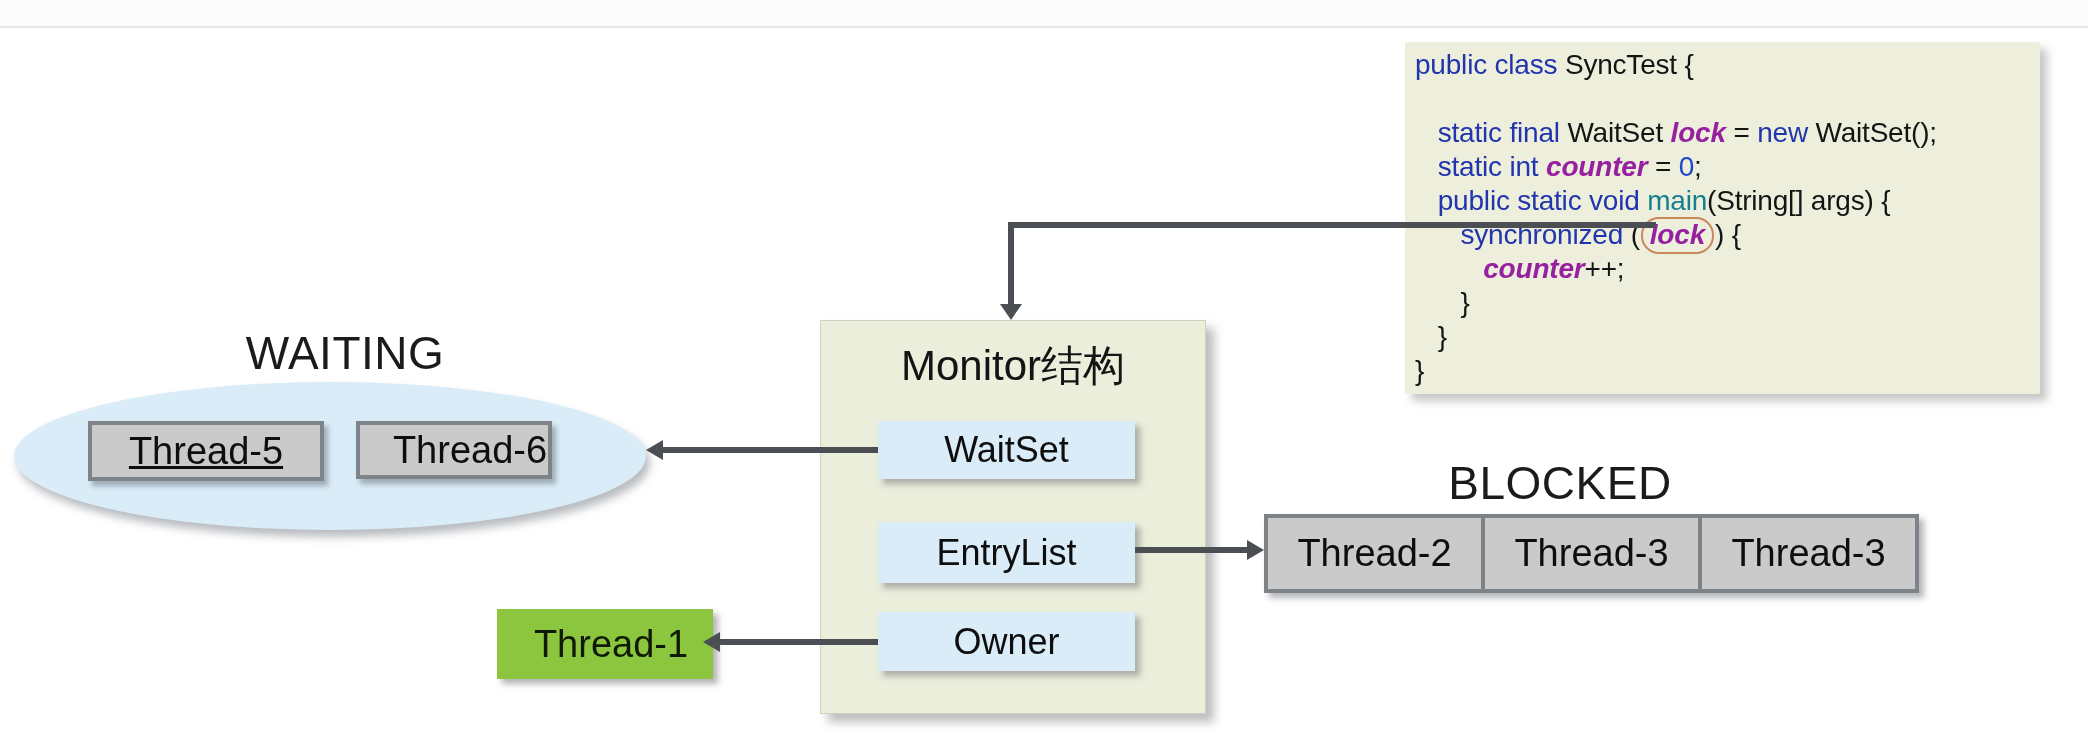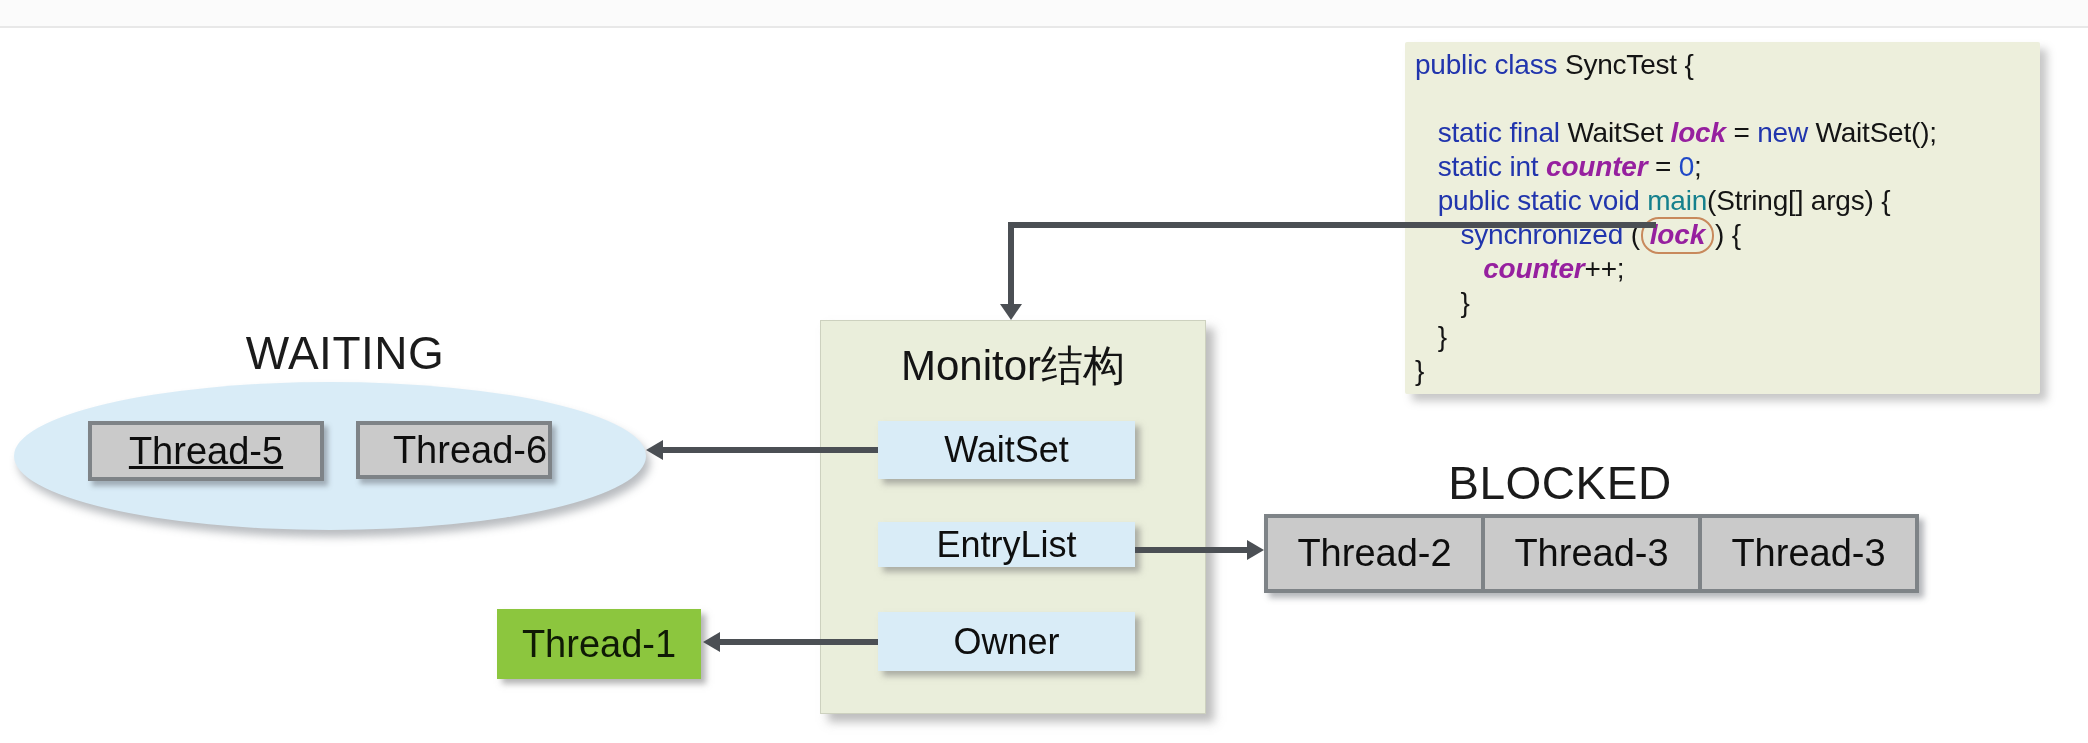--- a/index.html
+++ b/index.html
@@ -77,20 +77,21 @@
   .blocked-row{left:1264px;top:514px;display:flex;z-index:3;box-shadow:5px 5px 6px rgba(90,95,105,.45);}
   .blocked-row .gray-box{position:relative;width:221px;height:79px;box-shadow:none;}
   .blocked-row .gray-box + .gray-box{margin-left:-4px;}
 
   
   .owner-box{
     left:497px;top:609px;width:204px;height:70px;
     background:var(--c-green);display:flex;align-items:center;justify-content:center;
     font-size:38px;color:#0f1a05;z-index:3;
     box-shadow:5px 5px 6px rgba(110,110,110,.5);
+    padding-left:12px;
   }
 </style>
 </head>
 <body style="--c-code-bg: #edefdc; --c-monitor-bg: #eaeedb; --c-light-blue: #d9ecf7; --c-gray-fill: #cacaca; --c-gray-border: #7e8387; --c-green: #8cc63e; --c-arrow: #4b4f54; --c-keyword: #2135ad; --c-variable: #96209f; --c-method: #15808d; --c-number: #1f48c7; --c-lock-ring: #c8895c;">
 
 <div class="abs top-band"></div>
 <div class="abs top-hairline"></div>
 
 <div class="abs code-box">
   <div id="code-lines">
@@ -115,21 +116,21 @@
 <div class="abs waiting-ellipse"></div>
 <div class="abs gray-box" style="left:88px;top:421px;width:236px;height:60px;text-decoration:underline;">Thread-5</div>
 <div class="abs gray-box" style="left:356px;top:421px;width:196px;height:58px;padding-left:32px;">Thread-6</div>
 
 <div class="abs aline" style="left:662px;top:447px;width:216px;height:6px;"></div>
 <div class="abs ahead ahead-left" style="left:646px;top:440px;"></div>
 
 <div class="abs monitor-box"></div>
 <div class="abs monitor-title">Monitor结构</div>
 <div class="abs slot-box" style="top:421px;height:58px;">WaitSet</div>
-<div class="abs slot-box" style="top:522px;height:45px;">EntryList</div>
+<div class="abs slot-box" style="top:522px;height:61px;">EntryList</div>
 <div class="abs slot-box" style="top:612px;height:59px;">Owner</div>
 
 <div class="abs aline" style="left:1135px;top:547px;width:114px;height:6px;"></div>
 <div class="abs ahead ahead-right" style="left:1247px;top:540px;"></div>
 
 <div class="abs state-label" style="left:1400px;top:456px;width:320px;">BLOCKED</div>
 <div class="abs blocked-row">
   <div class="gray-box">Thread-2</div>
   <div class="gray-box">Thread-3</div>
   <div class="gray-box">Thread-3</div>

